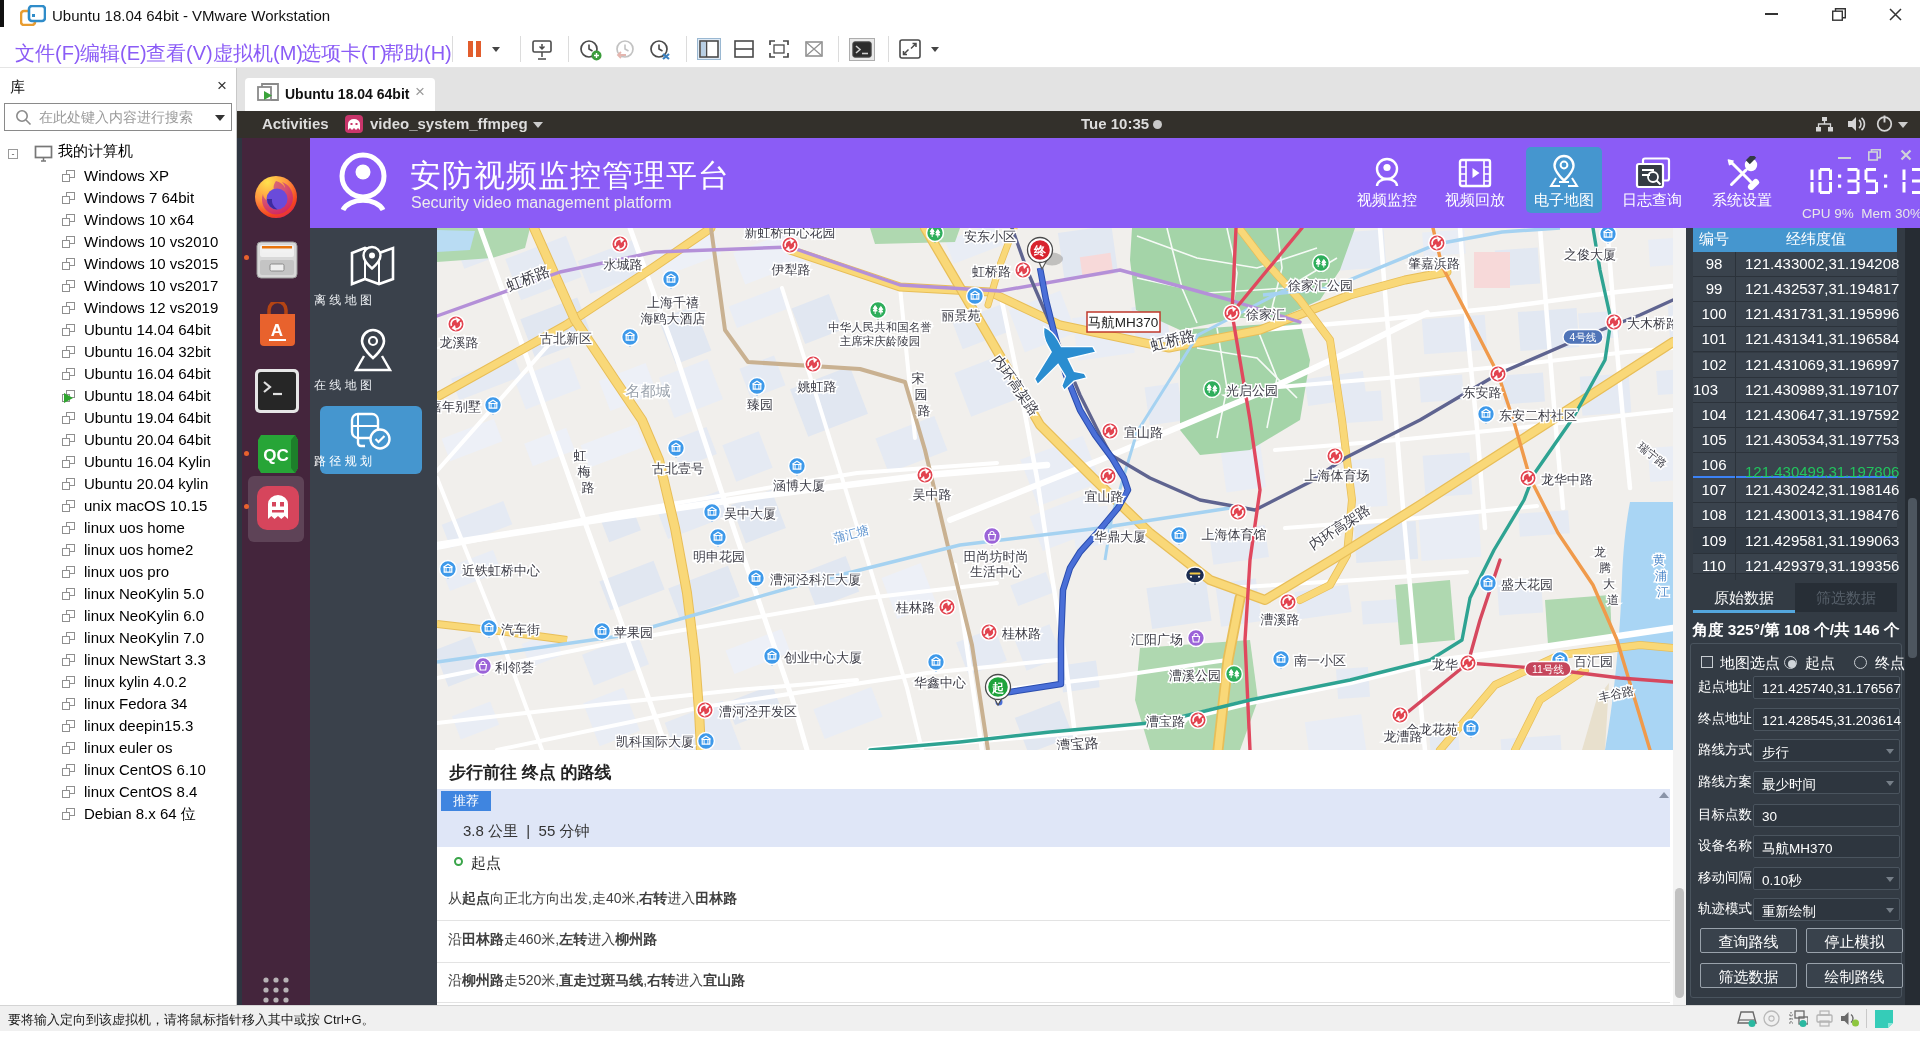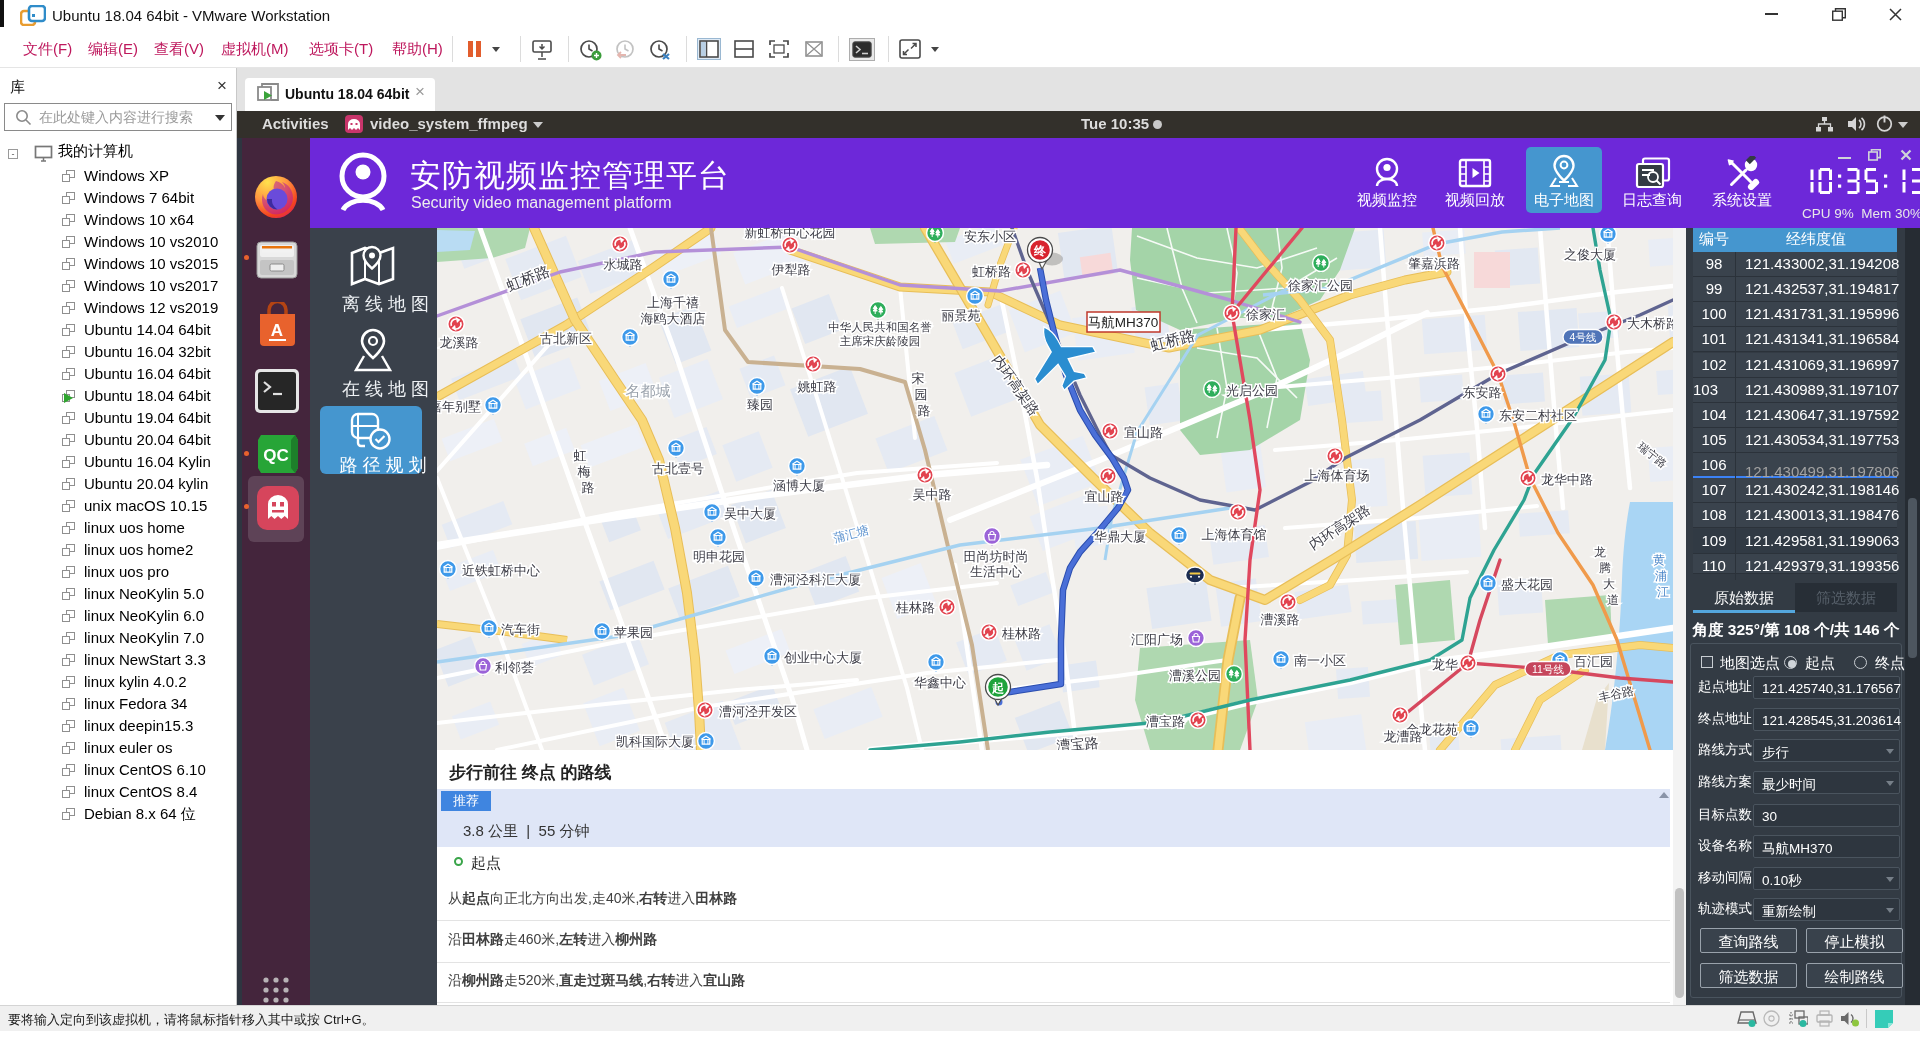--- a/index.html
+++ b/index.html
@@ -2,50 +2,50 @@
 <html><head>
 <meta charset="utf-8">
 <style>
 * { margin:0; padding:0; box-sizing:border-box; }
 html,body { width:1920px; height:1039px; overflow:hidden; font-family:"Liberation Sans",sans-serif; background:#fff; }
 .abs { position:absolute; }
 #stage { position:relative; width:1920px; height:1039px; }
 
 #titlebar { left:0; top:0; width:1920px; height:30px; background:#fff; }
 #menubar { left:0; top:30px; width:1920px; height:38px; background:#fff; border-bottom:1px solid #e5e5e5; }
-.menuitem { position:absolute; top:10px; font-size:15px; color:#be185d;margin-left:8px; }
+.menuitem { position:absolute; top:10px; font-size:20px; color:#8b5cf6; }
 #library { left:0; top:68px; width:237px; height:937px; background:#fff; border-right:1px solid #c8c8c8; }
 #libhead { position:absolute; left:0; top:10px; width:237px; font-size:15px; color:#111; }
 #searchbox { position:absolute; left:4px; top:35px; width:228px; height:28px; border:1px solid #8a8a8a; background:#fff; }
 #tree { position:absolute; left:0; top:72px; width:236px; bottom:0; background:#fff; font-size:15px; color:#000; }
 .trow { position:absolute; white-space:nowrap; }
 
 .ti { position:absolute; left:62px; height:22px; width:172px; font-size:15px; color:#000; }
 .ti i.bq { position:absolute; left:4px; top:4px; width:9px; height:8px; border:1.5px solid #8f8f8f; }
 .ti i.fq { position:absolute; left:0px; top:8px; width:8px; height:8px; border:1.5px solid #8f8f8f; background:#fff; }
 .ti b.play { position:absolute; left:2px; top:7px; width:0; height:0; border-top:5.5px solid transparent; border-bottom:5.5px solid transparent; border-left:9px solid #2fa52f; z-index:2; }
 .ti span { position:absolute; left:22px; top:1px; white-space:nowrap; }
 
 .fl { position:absolute; left:12px; font-size:13.5px; color:#fff; }
 .fi { position:absolute; left:67px; width:147px; height:23px; background:#2e363f; border:1px solid #4a545e; border-radius:2px; }
 .fi span { position:absolute; left:8px; top:3.5px; font-size:13.5px; color:#fff; white-space:nowrap; }
 .fi i { position:absolute; right:5px; top:9px; width:0; height:0; border-left:4.5px solid transparent; border-right:4.5px solid transparent; border-top:5px solid #767f88; }
 .fbtn { position:absolute; width:97px; height:25px; background:#39424c; border:1px solid #99a2ab; border-radius:2px; color:#fff; font-size:15px; text-align:center; line-height:25px; }
 .navlbl { position:absolute; top:53px; width:80px; text-align:center; font-size:15px; color:#fff; }
-.sblbl { position:absolute; left:12px; width:127px; text-align:center; font-size:18px; color:#eef1f4; }
+.sblbl { position:absolute; left:4px; width:127px; text-align:left; font-size:12px; color:#eef1f4; }
 #tabstrip { left:237px; top:68px; width:1683px; height:43px; background:#e3e3e3; }
 #tab1 { position:absolute; left:8px; top:10px; width:190px; height:33px; background:#fff; border-radius:4px 4px 0 0; }
 #statusbar { left:0; top:1005px; width:1920px; height:26px; background:#f0f0f0; border-top:1px solid #d4d4d4; font-size:13px; color:#1a1a1a; }
 #bottomstrip { left:0; top:1031px; width:1920px; height:8px; background:#1c2434; }
 
 #vmscreen { left:237px; top:111px; width:1683px; height:894px; background:#2e3540; overflow:hidden; }
 
 #ubar { left:0; top:0; width:1683px; height:27px; background:#33302b; color:#e6e6e6; font-size:15px; }
 #dock { left:5px; top:27px; width:68px; height:867px; background:#44253c; }
-#appheader { left:73px; top:27px; width:1610px; height:90px; background:#6d28d9; }
+#appheader { left:73px; top:27px; width:1610px; height:90px; background:#8b5cf6; }
 #sidebar { left:73px; top:117px; width:127px; height:777px; background:#3a414b; }
 #mapwrap { left:200px; top:117px; width:1236px; height:522px; background:#f2f0ed; }
 #routepanel { left:200px; top:639px; width:1236px; height:255px; background:#fff; }
 #mapscroll { left:1436px; top:117px; width:13px; height:777px; background:#f3f3f3; }
 #rightpanel { left:1449px; top:117px; width:234px; height:777px; background:#333b44; }
 </style>
 </head>
 <body>
 <div id="stage">
   <div id="titlebar" class="abs">
@@ -951,21 +951,21 @@
 <div class="abs" style="left:7px;top:175px;width:204px;height:25px;background:#3a434d;border-bottom:1px solid #2b323a">
             <span style="position:absolute;left:0;top:3px;width:42px;text-align:center;font-size:15px;color:#fff">104</span>
             <span style="position:absolute;left:52px;top:3px;font-size:15px;color:#fff">121.430647,31.197592</span>
           </div>
 <div class="abs" style="left:7px;top:200px;width:204px;height:25px;background:#3a434d;border-bottom:1px solid #2b323a">
             <span style="position:absolute;left:0;top:3px;width:42px;text-align:center;font-size:15px;color:#fff">105</span>
             <span style="position:absolute;left:52px;top:3px;font-size:15px;color:#fff">121.430534,31.197753</span>
           </div>
 <div class="abs" style="left:7px;top:225px;width:204px;height:25px;background:#3a434d;border-bottom:2px solid #3b82f6">
             <span style="position:absolute;left:0;top:3px;width:42px;text-align:center;font-size:15px;color:#fff">106</span>
-            <span style="position:absolute;left:52px;top:10px;font-size:15px;color:#a3a3a3">121.430499,31.197806</span>
+            <span style="position:absolute;left:52px;top:10px;font-size:15px;color:#22c55e">121.430499,31.197806</span>
           </div>
 <div class="abs" style="left:7px;top:250px;width:204px;height:25px;background:#3a434d;border-bottom:1px solid #2b323a">
             <span style="position:absolute;left:0;top:3px;width:42px;text-align:center;font-size:15px;color:#fff">107</span>
             <span style="position:absolute;left:52px;top:3px;font-size:15px;color:#fff">121.430242,31.198146</span>
           </div>
 <div class="abs" style="left:7px;top:275px;width:204px;height:25px;background:#3a434d;border-bottom:1px solid #2b323a">
             <span style="position:absolute;left:0;top:3px;width:42px;text-align:center;font-size:15px;color:#fff">108</span>
             <span style="position:absolute;left:52px;top:3px;font-size:15px;color:#fff">121.430013,31.198476</span>
           </div>
 <div class="abs" style="left:7px;top:301px;width:204px;height:25px;background:#313a44;border-bottom:1px solid #2b323a">

